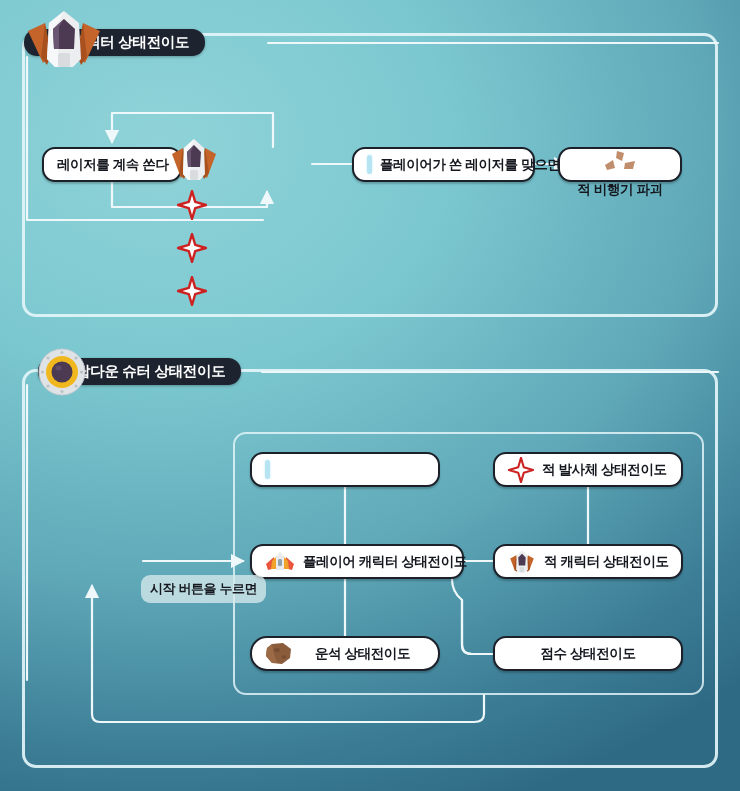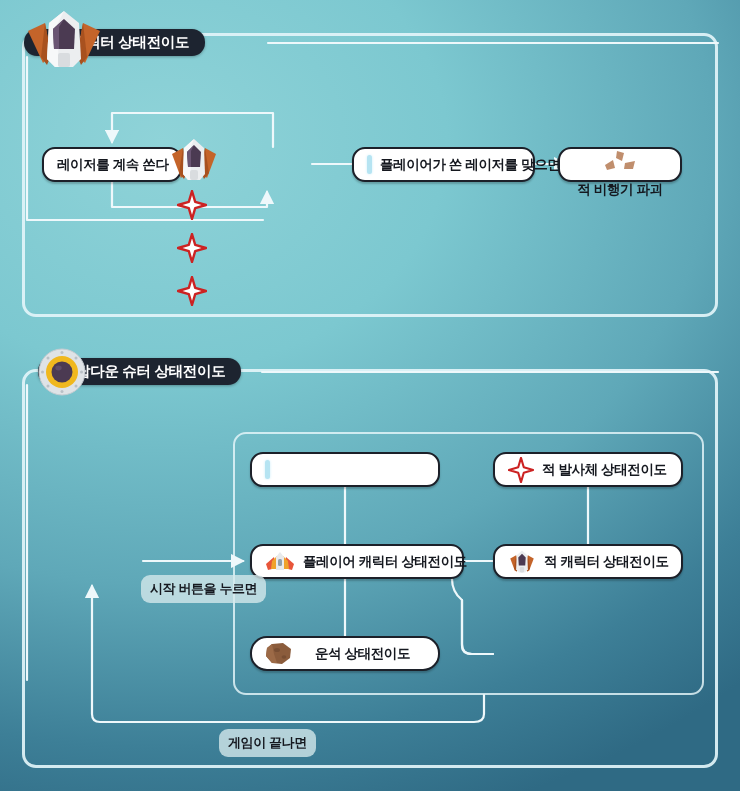--- a/index.html
+++ b/index.html
@@ -249,23 +249,25 @@
       <svg viewBox="0 0 28 24" width="28" height="24">
         <path d="M7 2 L18 1 L26 7 L25 16 L17 22 L7 21 L1 14 L2 6 Z" fill="#8b5c3c"></path>
         <path d="M7 2 L2 6 L1 14 L7 21 L12 21 L9 12 Z" fill="#9c6a47"></path>
         <ellipse cx="12" cy="8" rx="3" ry="2" fill="#70492f" opacity=".7"></ellipse>
         <ellipse cx="19" cy="15" rx="2.4" ry="1.7" fill="#70492f" opacity=".7"></ellipse>
       </svg>
     </span>
     <span style="margin-left:14px">운석 상태전이도</span>
   </div>
 
+  <div class="node center" style="left:493px;top:636px;width:190px;height:35px;">
+    <span>점수 상태전이도</span>
+  </div>
 
   <div class="tlabel" style="left:141px;top:575px;">시작 버튼을 누르면</div>
-  <div class="tlabel" style="left:219px;top:729px;">게임이 끝나면</div>
 
   <svg id="wires" viewBox="0 0 740 791">
     <defs>
       <marker id="ah" viewBox="0 0 10 10" refX="8.5" refY="5" markerWidth="6.5" markerHeight="6.5" orient="auto">
         <path d="M0 0 L10 5 L0 10 z" class="wire-d"></path>
       </marker>
     </defs>
 
     <path class="wire" d="M273 147 L273 113 L112 113 L112 142" marker-end="url(#ah)"></path>
 

